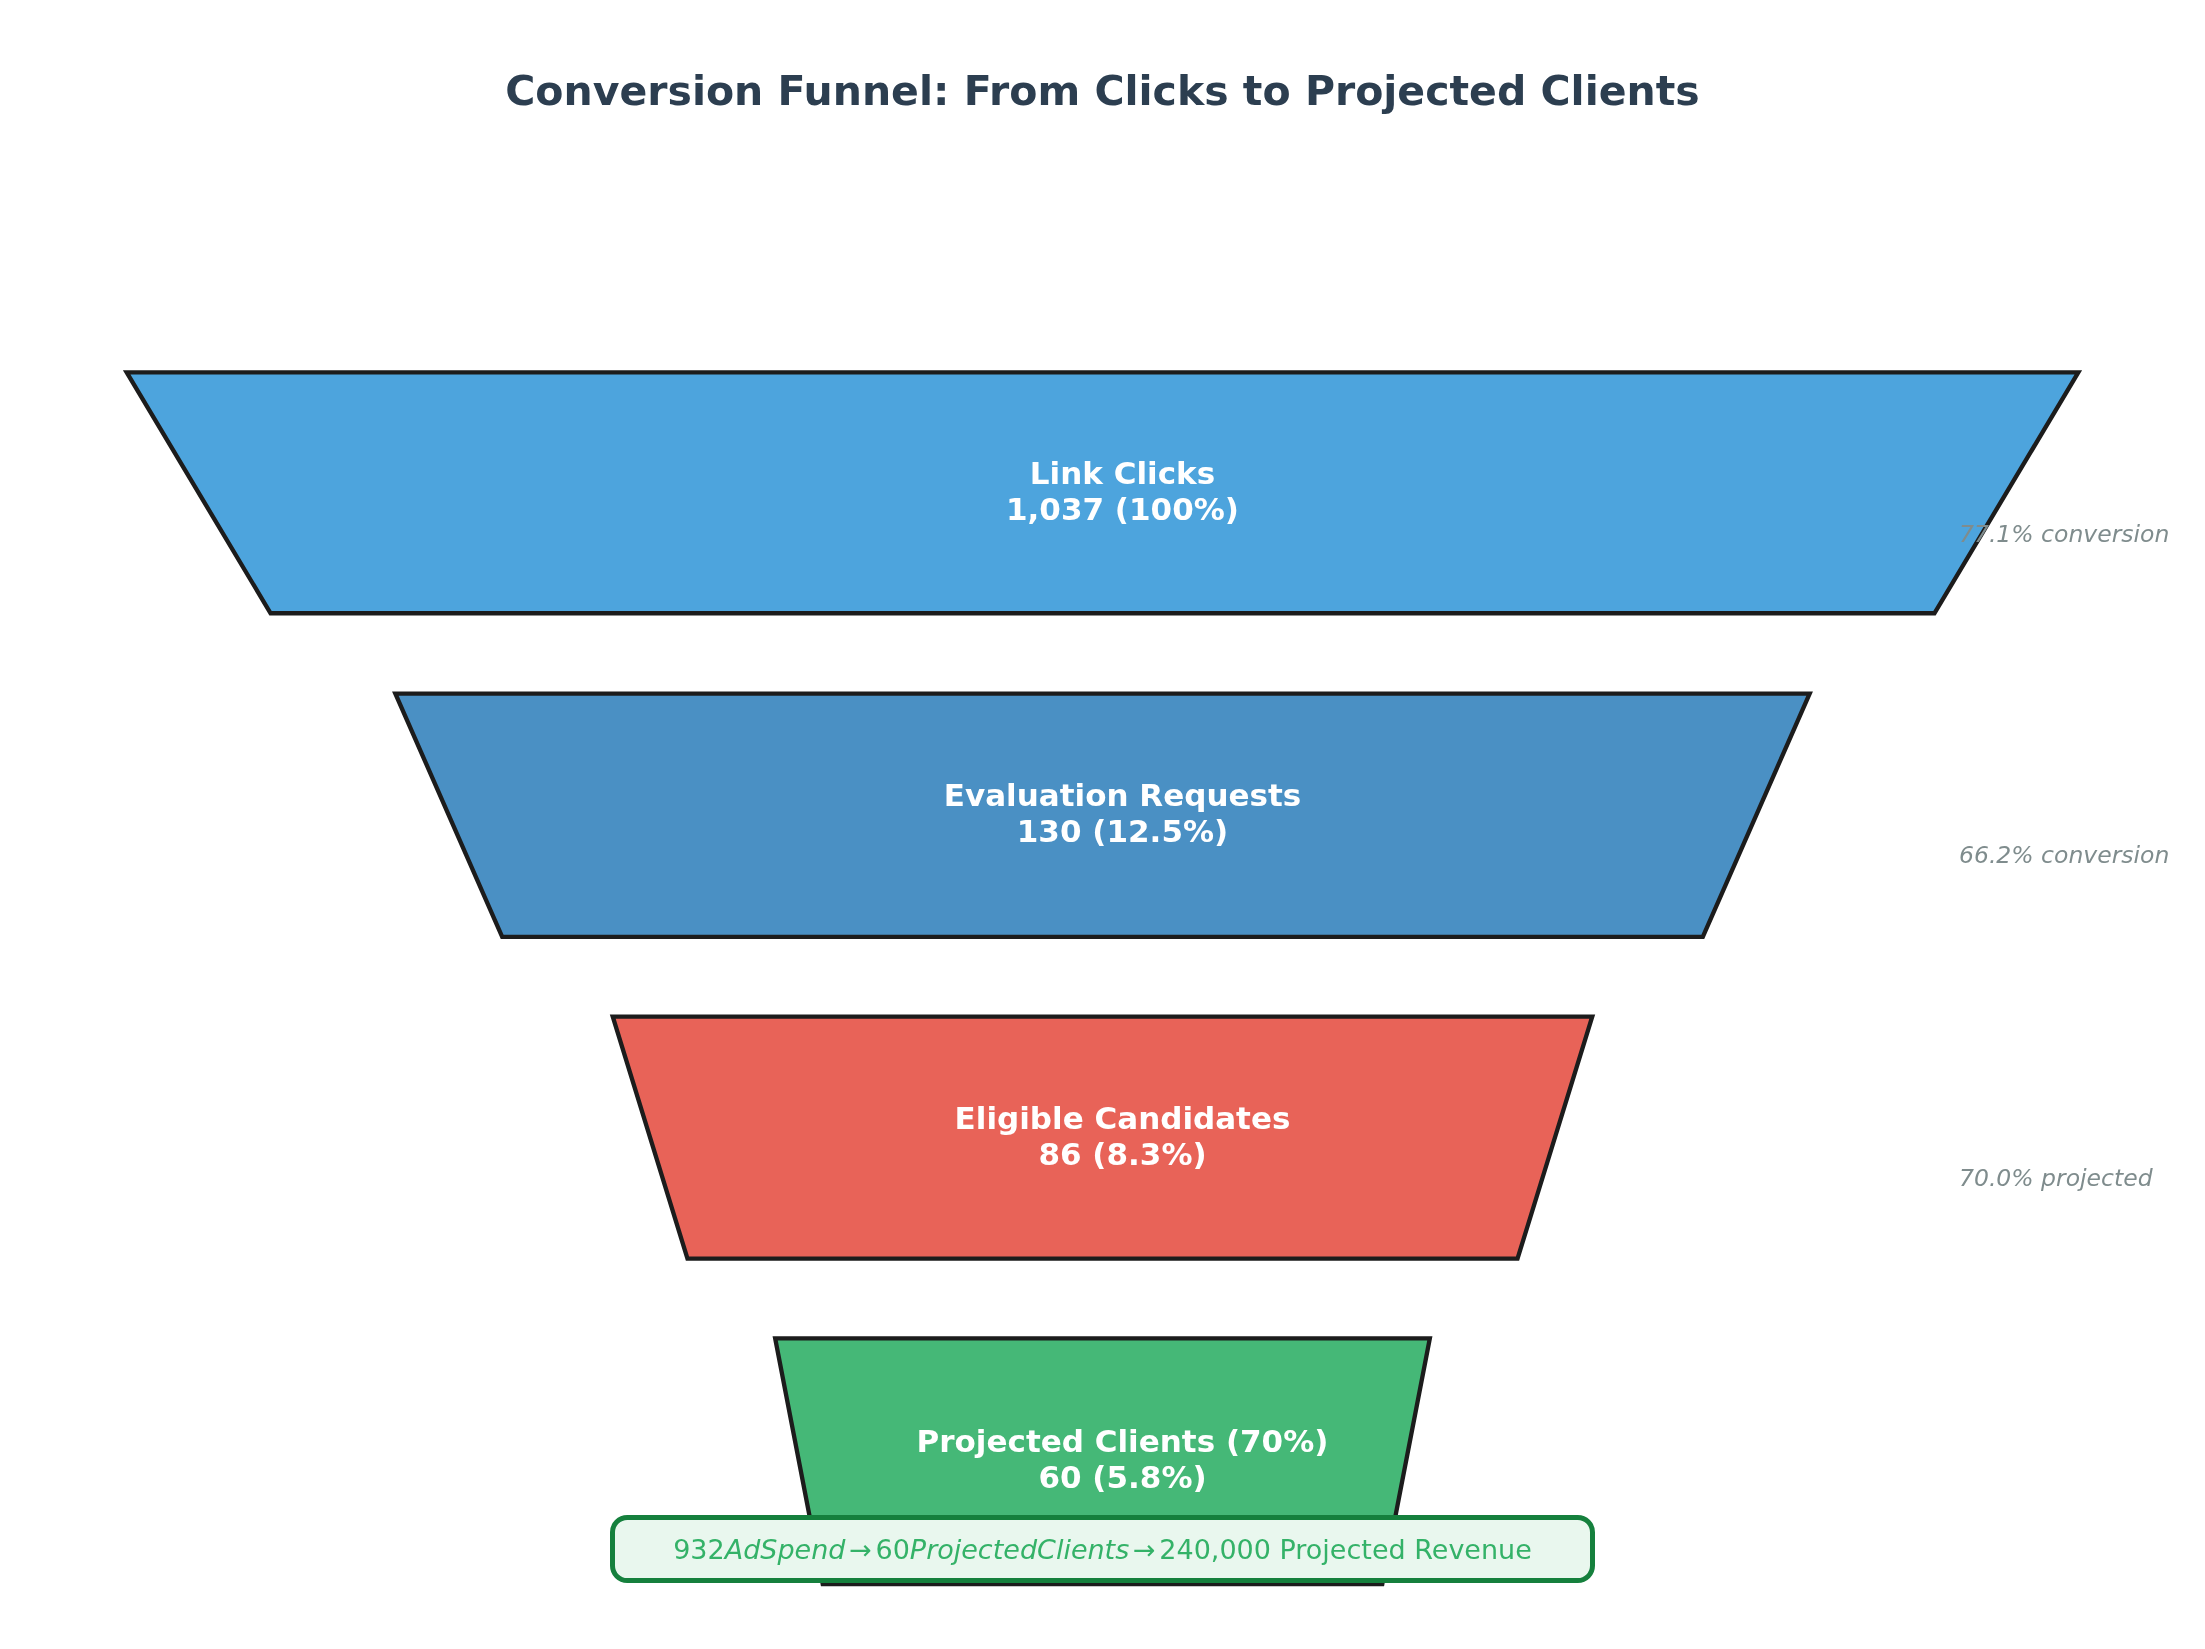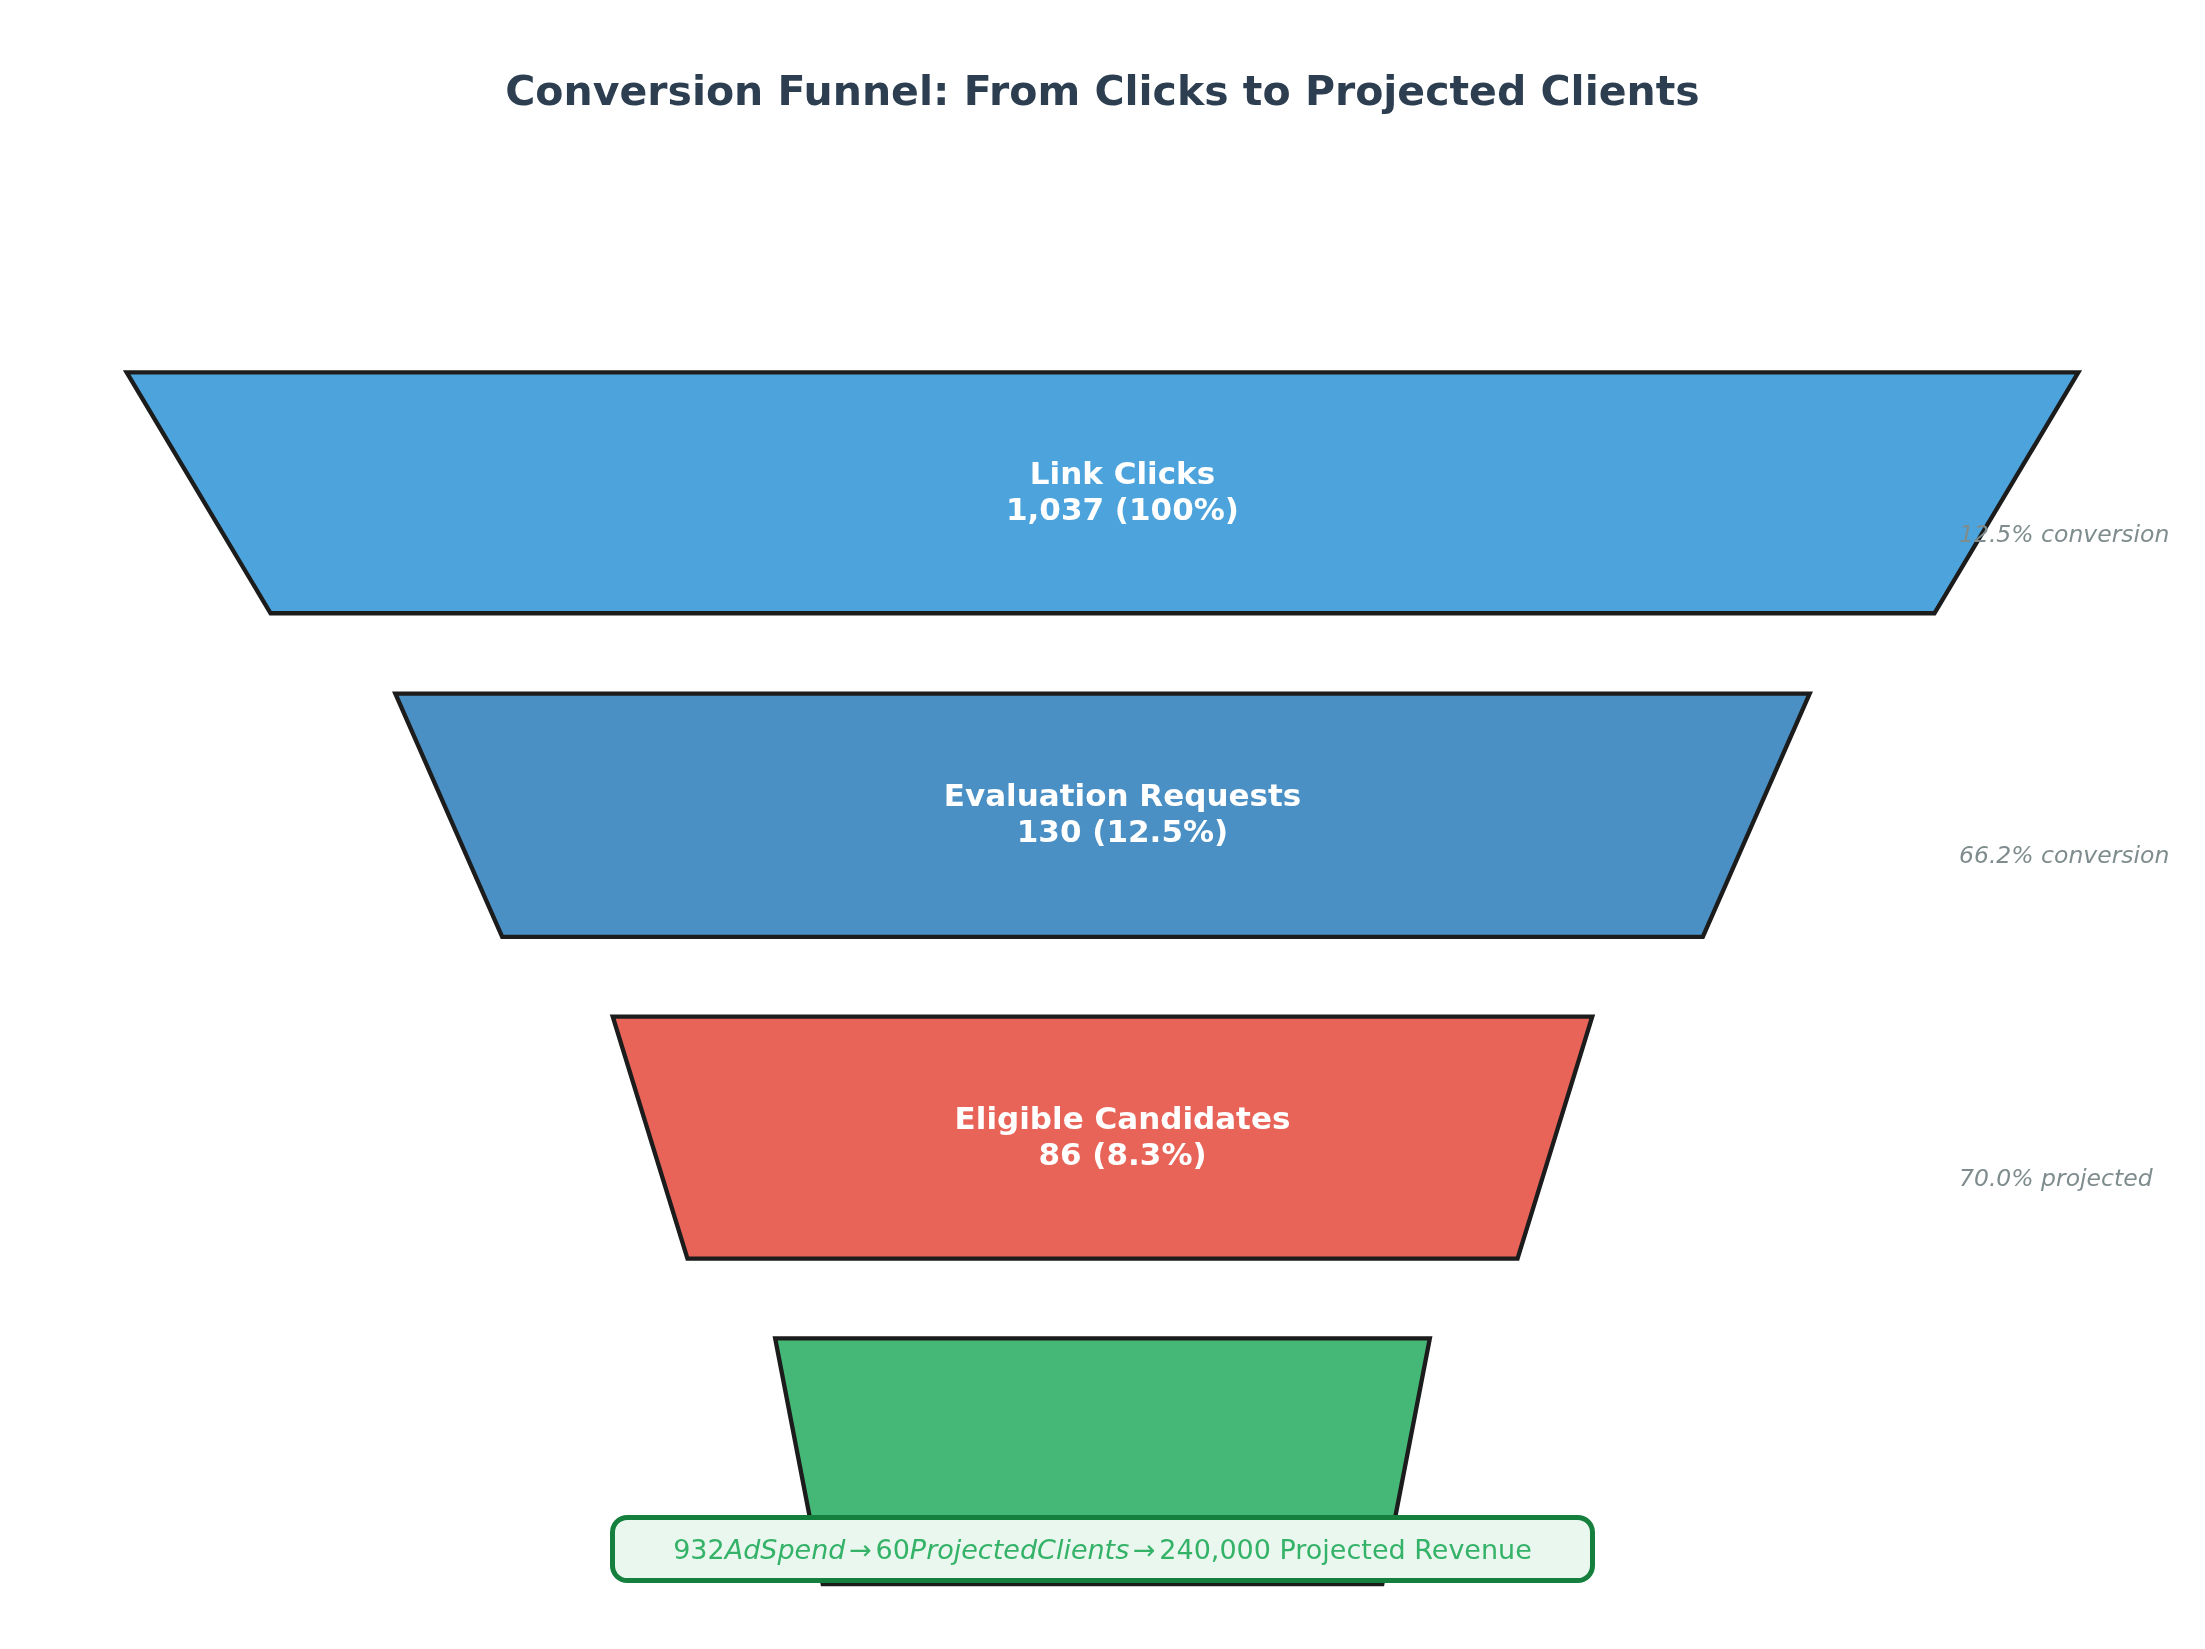--- a/index.html
+++ b/index.html
@@ -92,22 +92,26 @@
   <div class="stage-label" style="top:777px">
     <div>Evaluation Requests</div>
     <div>130 (12.5%)</div>
   </div>
 
   <div class="stage-label" style="top:1100px">
     <div>Eligible Candidates</div>
     <div>86 (8.3%)</div>
   </div>
 
+  <div class="stage-label" style="top:1423px">
+    <div>Projected Clients (70%)</div>
+    <div>60 (5.8%)</div>
+  </div>
 
-  <div class="side-note" style="top:518px">12.5% conversion</div>
+  <div class="side-note" style="top:518px">77.1% conversion</div>
   <div class="side-note" style="top:839px">66.2% conversion</div>
   <div class="side-note" style="top:1162px">70.0% projected</div>
 
   <div class="annotation-box">
     <span>932</span>
       <span class="it">AdSpend</span>
       <span class="arrow">→</span>
       <span>60</span>
       <span class="it">ProjectedClients</span>
       <span class="arrow">→</span>

